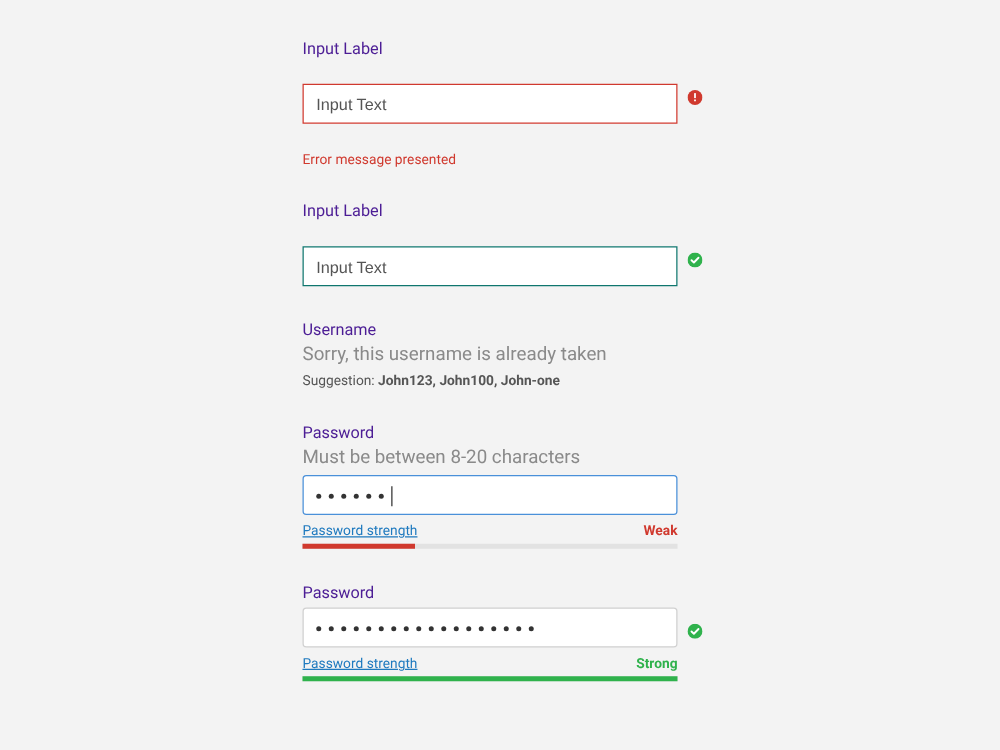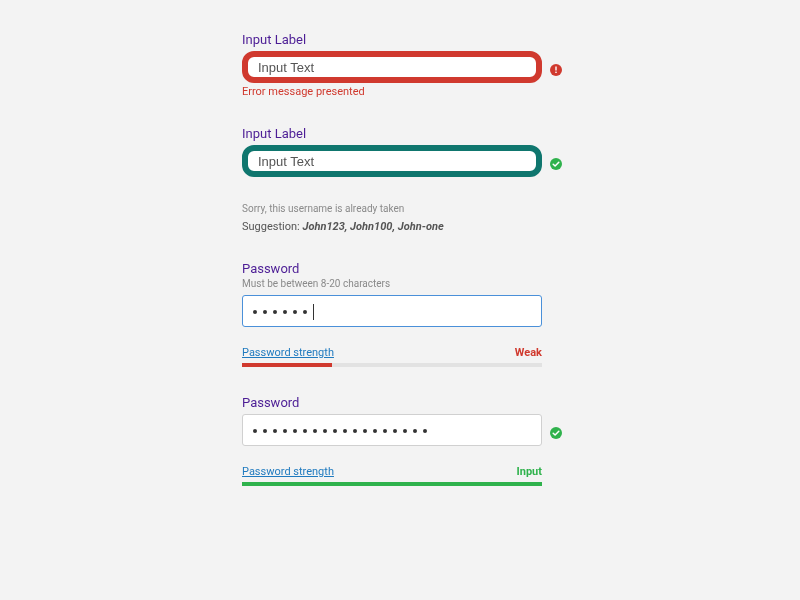--- a/index.html
+++ b/index.html
@@ -17,38 +17,39 @@
   .field-group { margin-bottom: 28px; position: relative; }
   .field-group:last-child { margin-bottom: 0; }
 
   .label {
     font-size: 13px;
     color: #4c1d95;
     display: block;
     margin-bottom: 4px;
   }
   .sublabel {
-    font-size: 10px;
+    font-size: 15px;
     color: #8a8a8a;
     display: block;
     margin-bottom: 6px;
     margin-top: -2px;
   }
   .sublabel.italic { }
 
   .text-input {
     width: 300px;
     height: 32px;
-    border: 6px solid #0f766e;
-    border-radius: 12px;
+    border: 1px solid #0f766e;
+    border-radius: 0;
     background: #fff;
     padding: 0 10px;
     font-size: 13px;
     color: #555;
     outline: none;
+    margin-top: 16px;
   }
   .text-input.error { border-color: #d0392e; }
 
   .input-wrap { position: relative; }
   .cursor {
     position: absolute;
     width: 1px;
     height: 16px;
     background: #333;
     top: 8px;
@@ -59,35 +60,35 @@
     right: -20px;
     top: 50%;
     transform: translateY(-50%);
     width: 12px;
     height: 12px;
   }
 
   .error-msg {
     font-size: 11px;
     color: #d0392e;
-    margin-top: 2px;
+    margin-top: 22px;
   }
 
   .suggestion {
     font-size: 11px;
     color: #555;
     margin-top: 6px;
   }
-  .suggestion .bold { font-weight: 700; font-style: italic; }
+  .suggestion .bold { font-weight: 700; }
 
   .strength-row {
     display: flex;
     justify-content: space-between;
     align-items: baseline;
-    margin-top: 19px;
+    margin-top: 6px;
     width: 300px;
   }
   .strength-link {
     font-size: 11px;
     color: #1f7abf;
     text-decoration: underline;
     cursor: pointer;
   }
   .strength-label {
     font-size: 11px;
@@ -158,20 +159,21 @@
       <span class="status-icon">
         <svg viewBox="0 0 12 12" width="12" height="12">
             <circle cx="6" cy="6" r="6" fill="#2fb24c"></circle>
             <path d="M3.2 6.2 L5.1 8 L8.8 4.2" stroke="#fff" stroke-width="1.5" fill="none" stroke-linecap="round" stroke-linejoin="round"></path>
           </svg>
       </span>
     </div>
   </div>
 
   <div class="field-group">
+    <label class="label">Username</label>
     <span class="sublabel">Sorry, this username is already taken</span>
     <div class="suggestion">
       <span>Suggestion: </span><span class="bold">John123, John100, John-one</span>
     </div>
   </div>
 
   <div class="field-group">
     <label class="label">Password</label>
     <span class="sublabel italic">Must be between 8-20 characters</span>
     <div class="input-wrap">
@@ -223,20 +225,20 @@
       </div>
       <span class="status-icon">
         <svg viewBox="0 0 12 12" width="12" height="12">
             <circle cx="6" cy="6" r="6" fill="#2fb24c"></circle>
             <path d="M3.2 6.2 L5.1 8 L8.8 4.2" stroke="#fff" stroke-width="1.5" fill="none" stroke-linecap="round" stroke-linejoin="round"></path>
           </svg>
       </span>
     </div>
     <div class="strength-row">
       <a class="strength-link">Password strength</a>
-      <span class="strength-label strong">Input</span>
+      <span class="strength-label strong">Strong</span>
     </div>
     <div class="strength-bar">
       <div class="strength-fill strong"></div>
     </div>
   </div>
 
 </div>
 
 </body></html>

